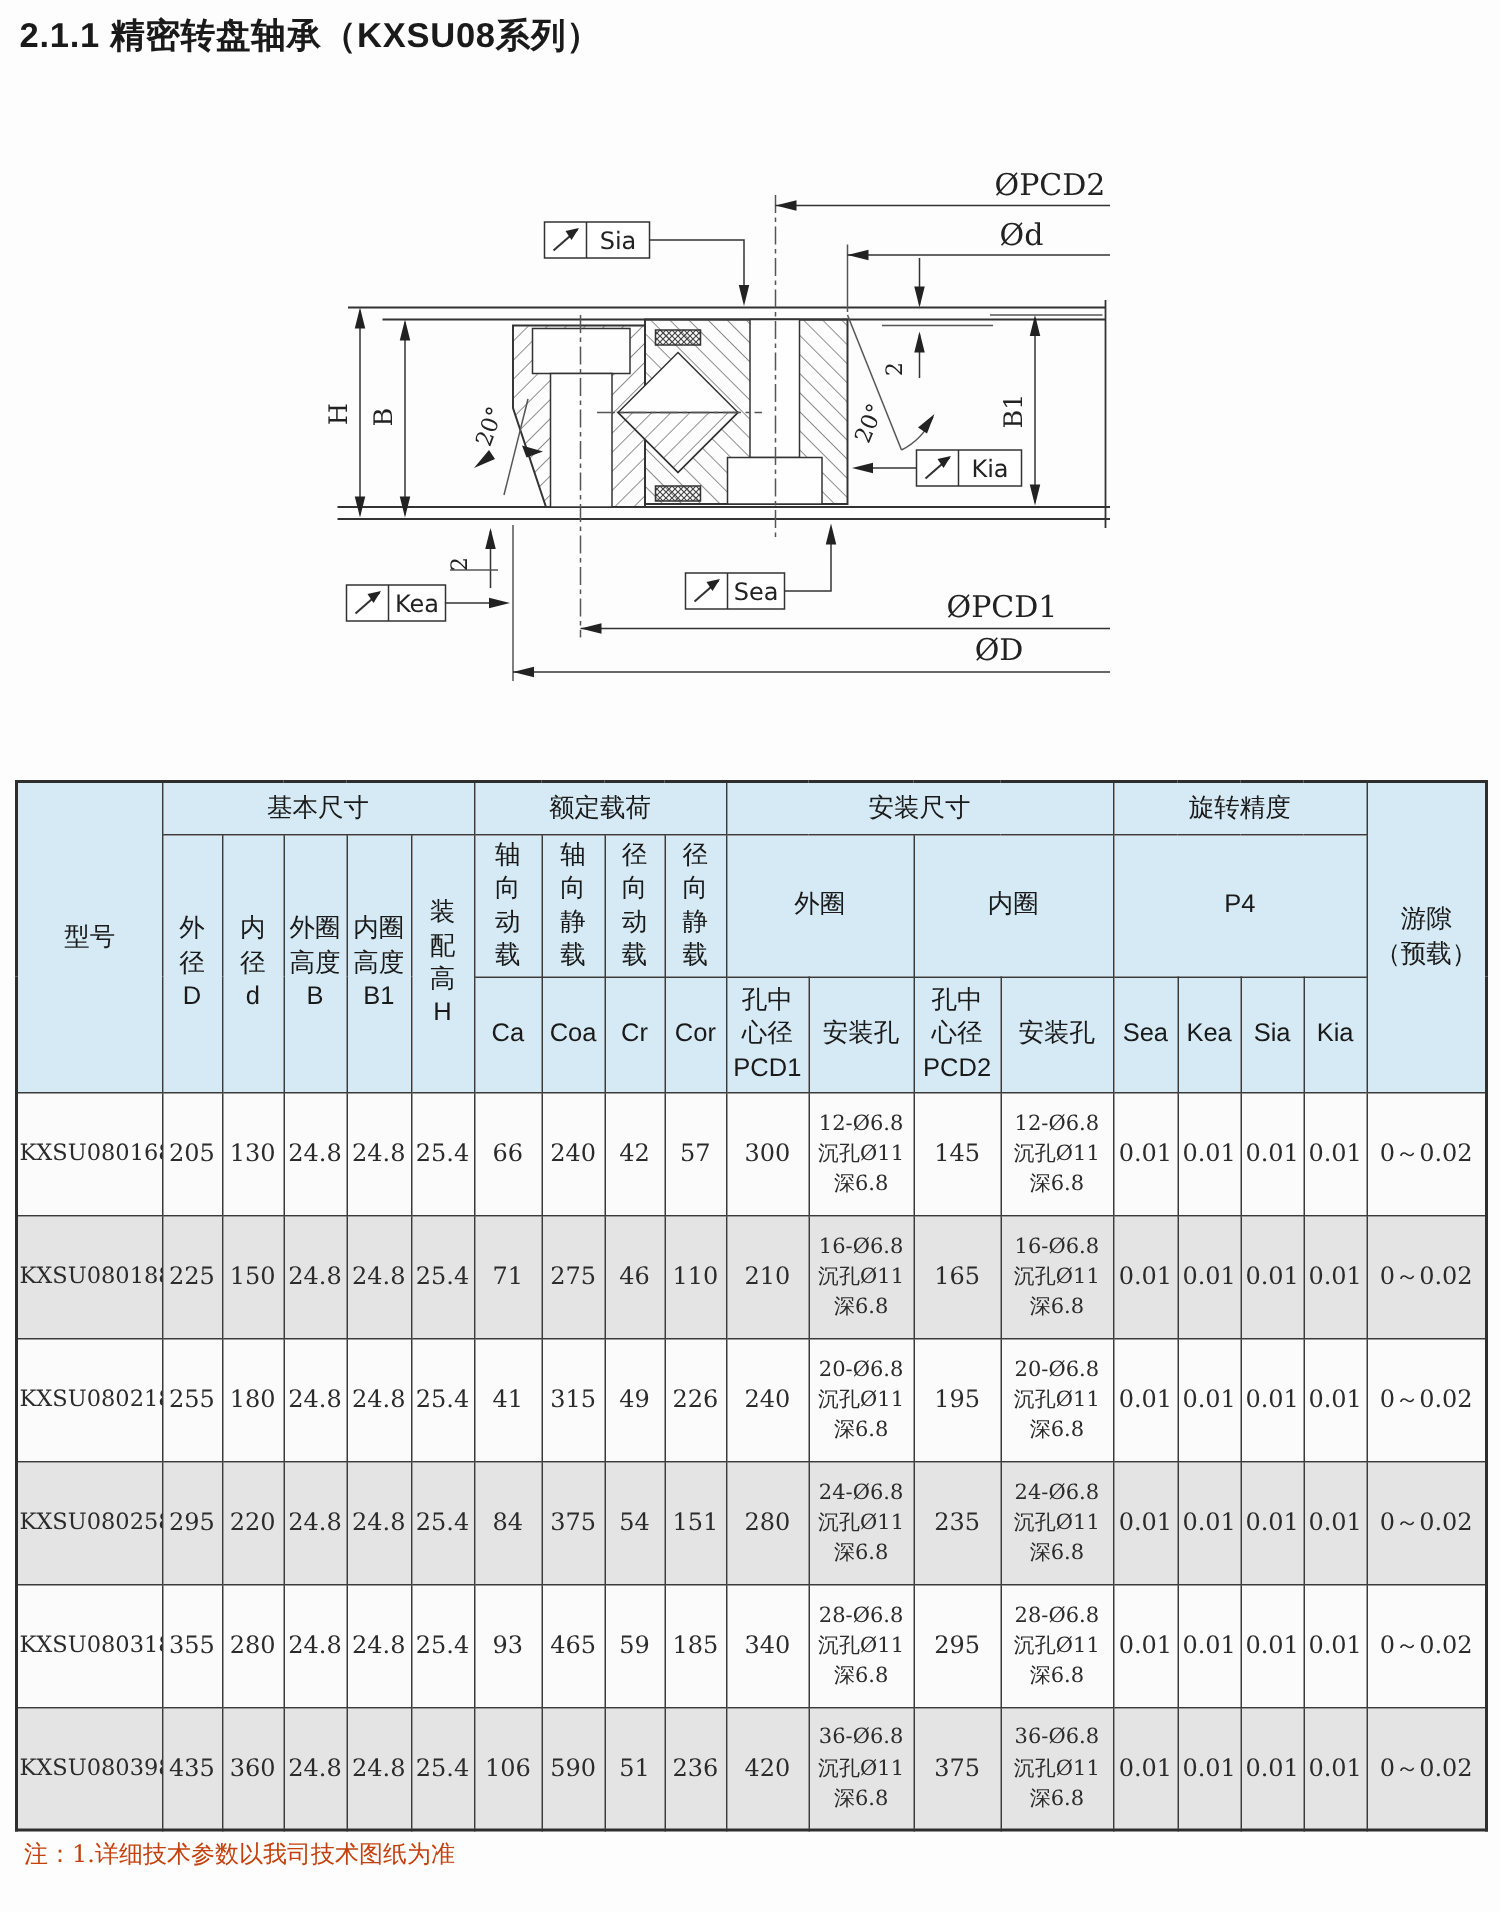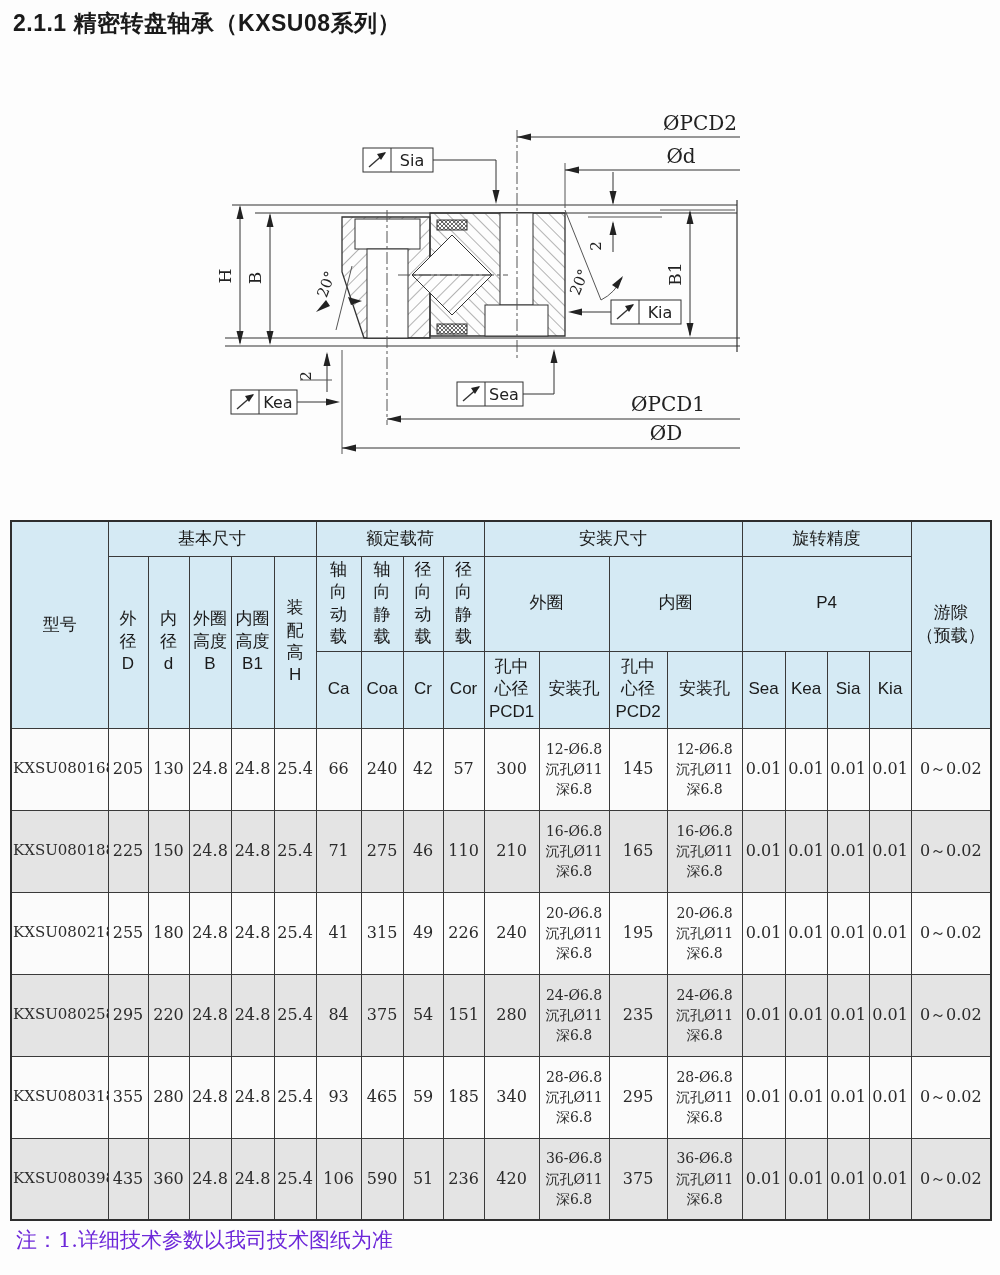--- a/index.html
+++ b/index.html
@@ -21,21 +21,21 @@
   #spec thead tr:nth-child(1){height:35px;}
   #spec thead tr:nth-child(2){height:95px;}
   #spec thead tr:nth-child(3){height:77px;}
   #spec tbody tr{height:82px;}
   #spec tbody td{background:#fbfbfb;font-family:"DejaVu Serif",serif;font-size:16px;color:#2b2b2b;}
   #spec tbody tr:nth-child(even) td{background:#e4e4e4;}
   #spec tbody td:first-child{font-size:15px;}
   #spec tbody td.holes{font-size:14px;line-height:1.45;}
   #spec{border:2px solid #2e2e2e;}
   #notes{position:absolute;left:16px;top:1224px;font-family:"DejaVu Serif",serif;
-         font-size:21px;color:#6d28d9;line-height:1.55;}
+         font-size:16px;color:#c2410c;line-height:1.55;}
   #notes .n2{padding-left:31px;}
 </style>
 </head>
 <body>
 
 <div id="page">
 
   <div id="title">2.1.1 精密转盘轴承（KXSU08系列）</div>
 
   <svg id="drawing" width="1000" height="415" viewBox="0 0 1000 415">

